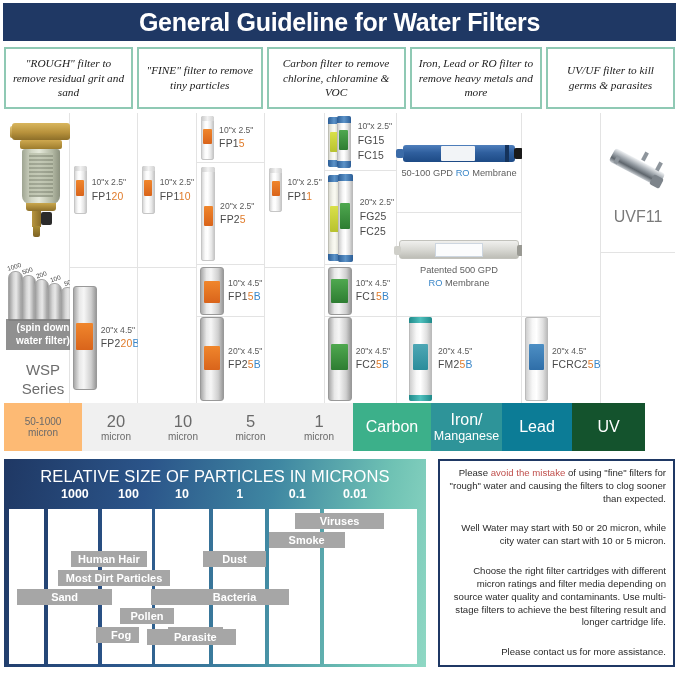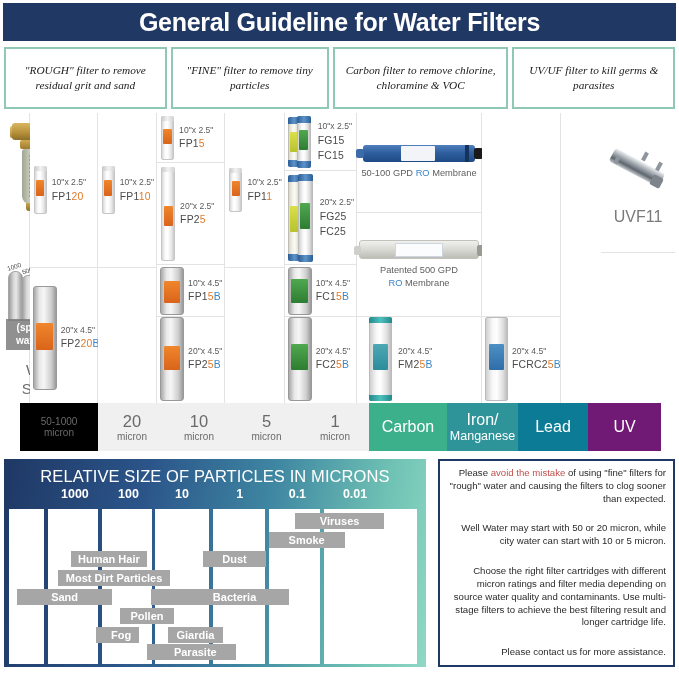--- a/index.html
+++ b/index.html
@@ -304,21 +304,21 @@
   }
 
   
   .micron-row { display:flex; margin:0 4px; height:48px; }
   .mcell {
     display:flex; flex-direction:column; align-items:center; justify-content:center;
     text-align:center; line-height:1.12;
   }
   .mcell .big { font-size:16.5px; color:#6a6a6a; }
   .mcell .sm  { font-size:10px; color:#6a6a6a; }
-  .mcell.grey { background:#000000;margin-left:16px; }
+  .mcell.grey { background:#fdba74; }
   .mcell.grey .rng { font-size:10px; color:#6a6a6a; }
   .mcell.lgrey { background:#f0f0f0; }
   .mcell.color { color:#fff;justify-content:center; }
   .mcell.color .big { color:#fff; font-size:16px; }
   .mcell.color .sm  { color:#fff; font-size:12.5px; }
 
   
   .bottom { display:flex; margin:8px 4px 4px 4px; height:208px; gap:12px; }
 
   .chart-panel {
@@ -376,20 +376,23 @@
 
 <div class="desc-row">
   <div class="desc-box b1">
       <span>"ROUGH" filter to remove residual grit and sand</span>
     </div>
   <div class="desc-box b2">
       <span>"FINE" filter to remove tiny particles</span>
     </div>
   <div class="desc-box b3">
       <span>Carbon filter to remove chlorine, chloramine &amp; VOC</span>
+    </div>
+  <div class="desc-box b4">
+      <span>Iron, Lead or RO filter to remove heavy metals and more</span>
     </div>
   <div class="desc-box b5">
       <span>UV/UF filter to kill germs &amp; parasites</span>
     </div>
 </div>
 
 <div class="product-grid">
 
   <div class="pcol" style="width:78px;">
     <div class="spin">
@@ -617,21 +620,21 @@
       <div class="cart cart-gac" style="width:23px;height:84px;margin-left:1px;">
         <div class="label-bl" style="top:26px;height:26px;"></div>
       </div>
       <div class="spec" style="margin-left:4px;margin-top:28px;">
         <div>20"x 4.5"</div>
         <div class="model"><span>FCRC2</span><span class="or">5</span><span class="bl">B</span></div>
       </div>
     </div>
   </div>
 
-  <div class="pcol" style="width:74px;border-right:none;margin-left:40px;">
+  <div class="pcol" style="width:74px;border-right:none;">
     <div class="cell" style="height:140px;flex-direction:column;justify-content:center;">
       <div class="uv1">
         <div class="body"></div>
           <div class="p1"></div>
           <div class="p2"></div>
           <div class="p3"></div>
           <div class="nut1"></div>
       </div>
       <div class="uvname">UVF11</div>
     </div>
@@ -662,21 +665,21 @@
   <div class="mcell color" style="width:78px;background:#3cb08a;">
     <div class="big">Carbon</div>
   </div>
   <div class="mcell color" style="width:71px;background:#2e9499;">
     <div class="big">Iron/</div>
     <div class="sm">Manganese</div>
   </div>
   <div class="mcell color" style="width:70px;background:#0c7c96;">
     <div class="big">Lead</div>
   </div>
-  <div class="mcell color" style="width:73px;background:#701a75;">
+  <div class="mcell color" style="width:73px;background:#14532d;">
     <div class="big">UV</div>
   </div>
 </div>
 
 <div class="bottom">
 
   <div class="chart-panel">
     <div class="chart-title">RELATIVE SIZE OF PARTICLES IN MICRONS</div>
     <div class="chart-axis" id="axis">
         <div class="tk" style="left: 16%;">1000</div>
@@ -698,21 +701,21 @@
         <div class="bar" style="left: 63%; width: 18.5%; top: 23px;">Smoke</div>
         <div class="bar" style="left: 15%; width: 18.5%; top: 42px;">Human Hair</div>
         <div class="bar" style="left: 47%; width: 15.5%; top: 42px;">Dust</div>
         <div class="bar" style="left: 12%; width: 27%; top: 61px;">Most Dirt Particles</div>
         <div class="bar" style="left: 2%; width: 23%; top: 80px;">Sand</div>
         <div class="bar" style="left: 34.5%; width: 7%; top: 80px;"></div>
         <div class="bar" style="left: 41.5%; width: 26.5%; top: 80px;">Bacteria</div>
         <div class="bar" style="left: 27%; width: 13%; top: 99px;">Pollen</div>
         <div class="bar" style="left: 21%; width: 10.5%; top: 118px; padding-left: 8px;">Fog</div>
         <div class="bar" style="left: 38.5%; width: 13.5%; top: 118px;">Giardia</div>
-        <div class="bar" style="left: 33.5%; width: 21.5%; top: 135px; padding-left: 8px;">Parasite</div>
+        <div class="bar" style="left: 33.5%; width: 21.5%; top: 120px; padding-left: 8px;">Parasite</div>
       </div>
   </div>
 
   <div class="note-panel">
     <p><span>Please </span><span class="warn">avoid the mistake</span><span> of using "fine" filters for "rough" water and causing the filters to clog sooner than expected.</span></p>
     <p>Well Water may start with 50 or 20 micron, while city water can start with 10 or 5 micron.</p>
     <p>Choose the right filter cartridges with different micron ratings and filter media depending on source water quality and contaminants. Use multi-stage filters to achieve the best filtering result and longer cartridge life.</p>
     <p>Please contact us for more assistance.</p>
   </div>
 </div>

